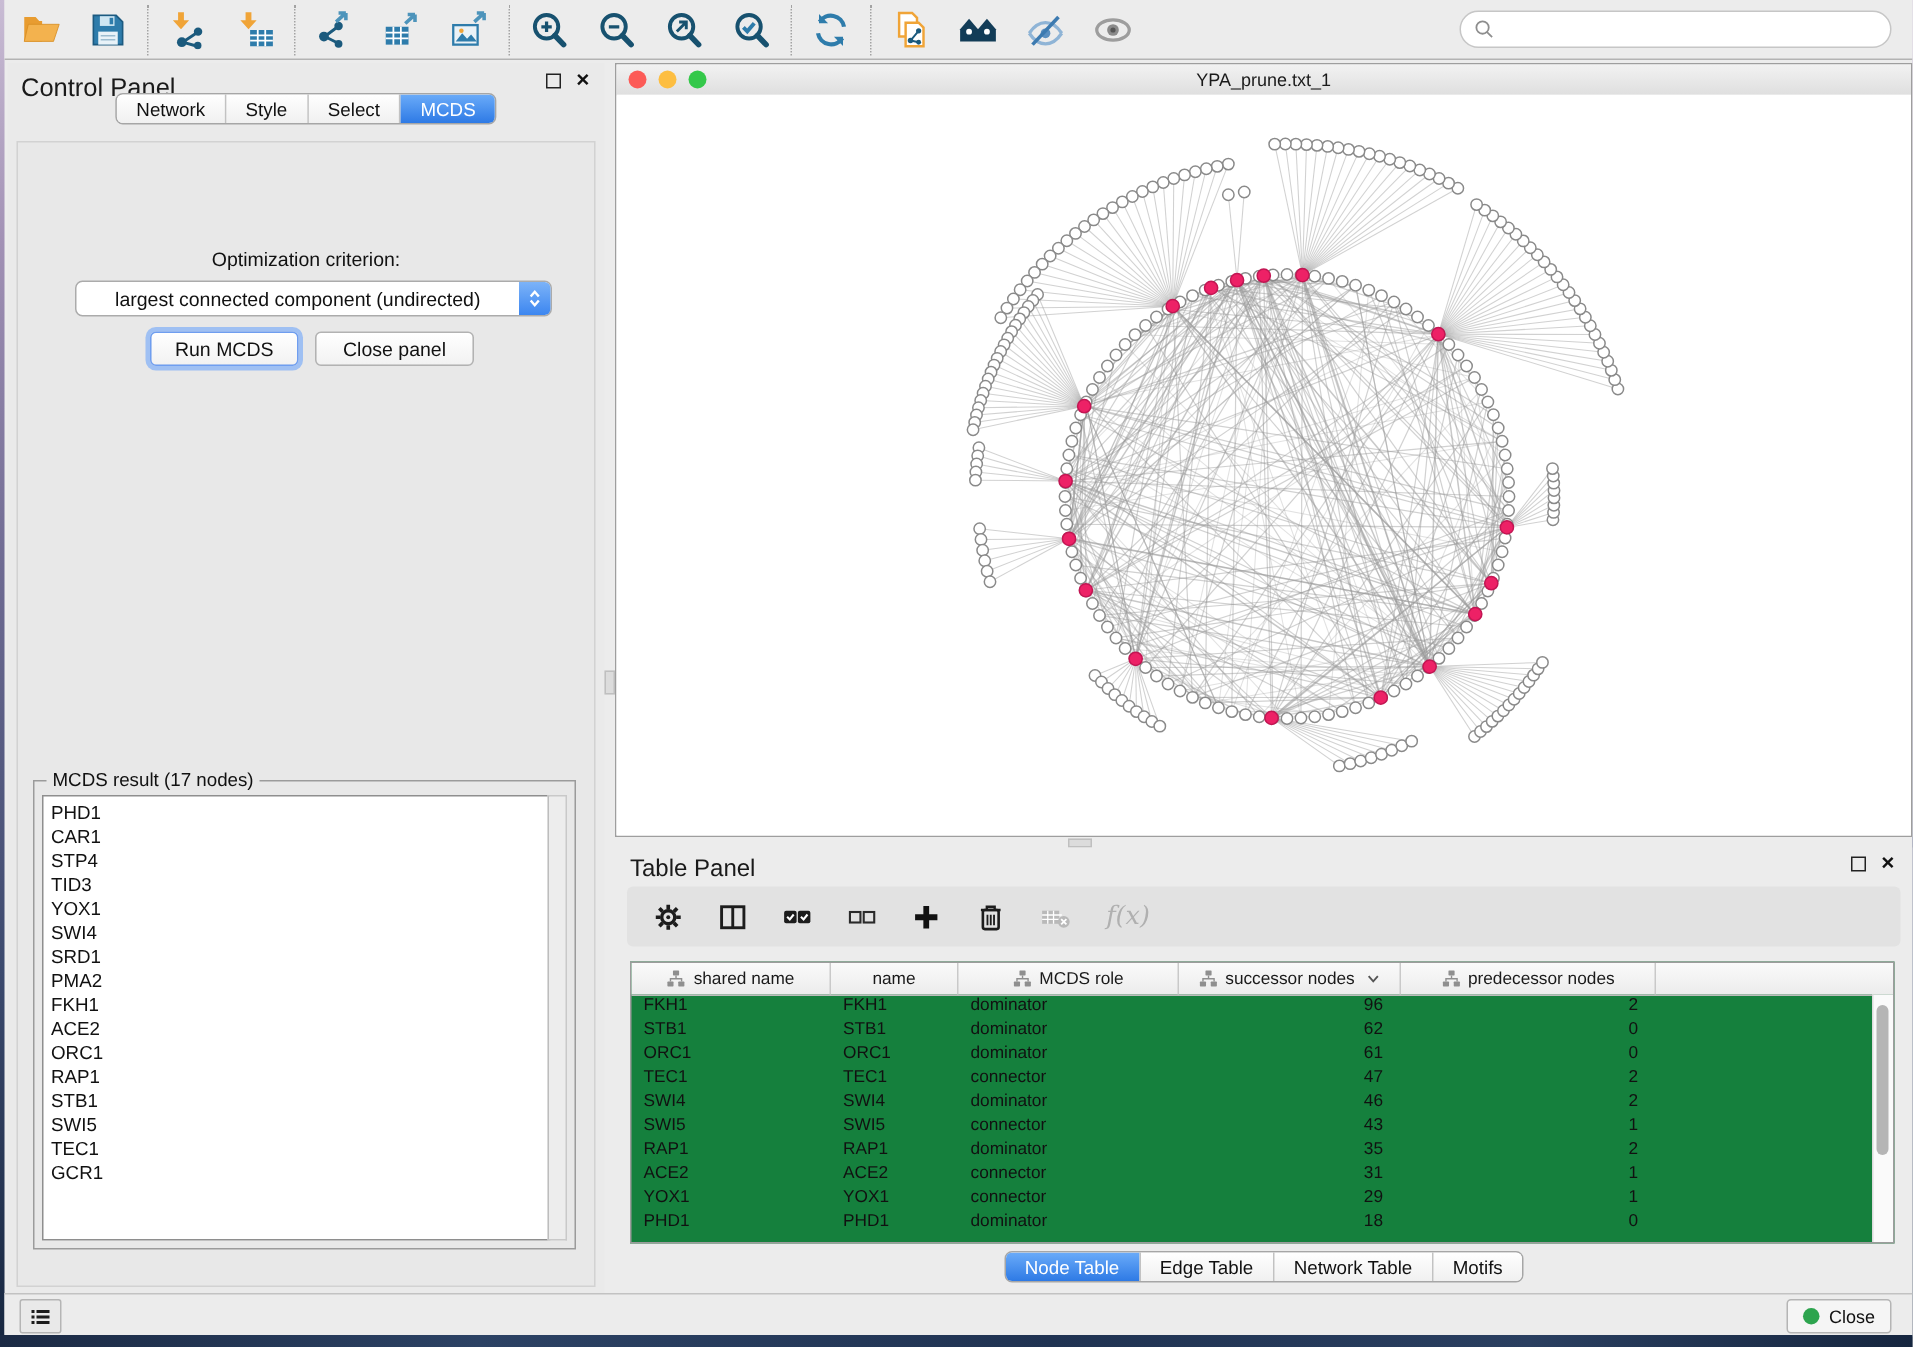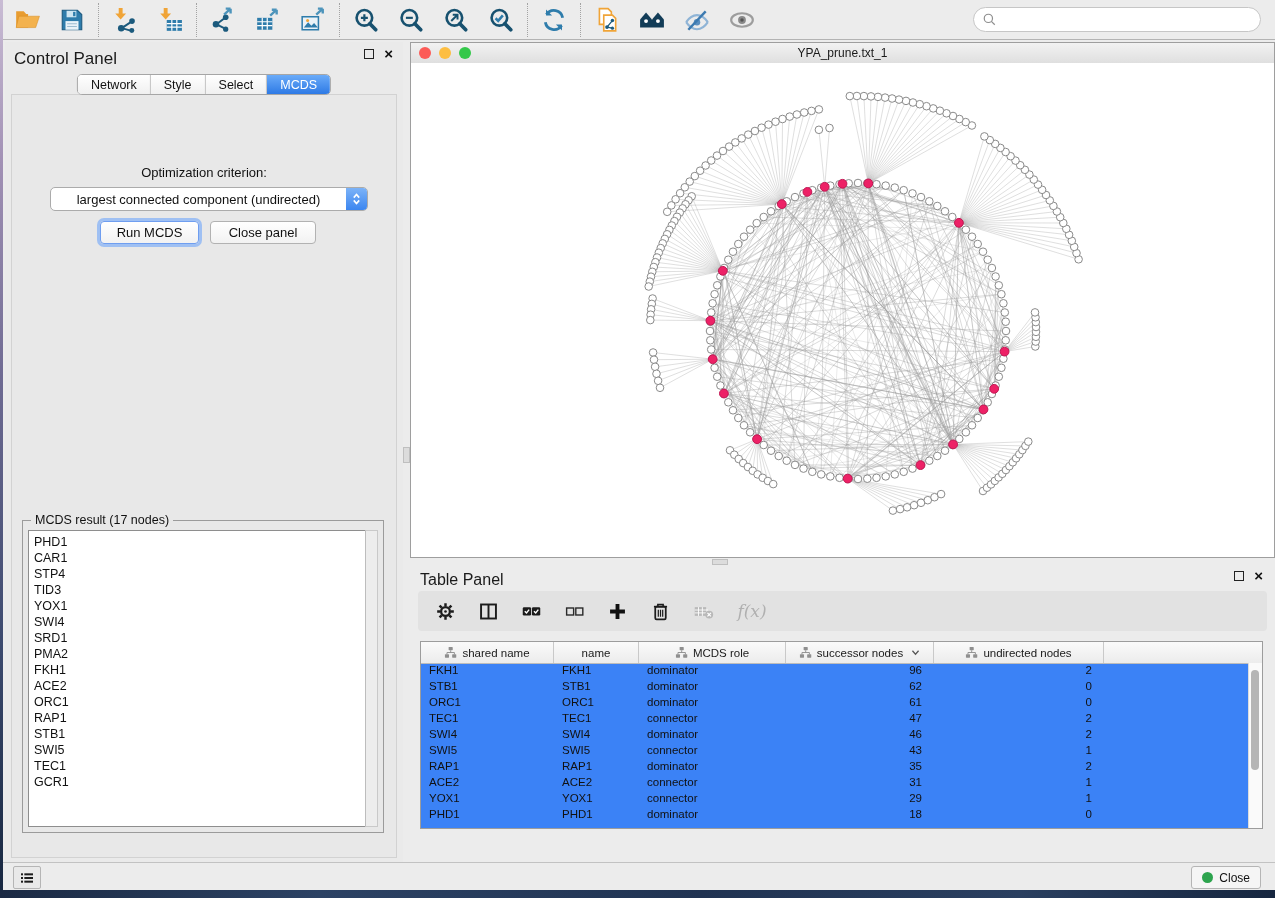--- a/index.html
+++ b/index.html
@@ -26,21 +26,21 @@
   .cp-title{position:absolute;left:9px;top:7px;font-size:17px;color:#1a1a1a;}
   .winbtns{position:absolute;right:10px;top:7px;display:flex;gap:10px;align-items:center;}
   .wsq{width:8px;height:8px;border:1.4px solid #222;display:inline-block;}
   .wx{font-size:15px;font-weight:700;color:#111;line-height:10px;}
   .cp-body{position:absolute;left:6px;right:6px;top:52px;bottom:4px;background:#e8e8e8;border:1px solid #d2d2d2;}
   .seg{display:inline-flex;border:1px solid #a6a6a6;border-radius:5px;overflow:hidden;background:#fdfdfd;}
   .seg .tab{padding:2.5px 13px;font-size:12.5px;color:#111;background:linear-gradient(#ffffff,#f0f0f0);
     border-left:1px solid #c2c2c2;white-space:nowrap;}
   .seg .tab:first-child{border-left:none;}
   .seg .tab.active{background:linear-gradient(#6aabf9,#2e7ae5);color:#fff;}
-  .cp-tabs{position:absolute;left:50%;transform:translateX(-50%);top:32px;z-index:3;}
+  .cp-tabs{position:absolute;left:50%;transform:translateX(-50%);top:20px;z-index:3;}
   .opt-label{position:absolute;left:0;right:0;top:70px;text-align:center;font-size:13px;color:#111;}
   .combo{position:absolute;left:38px;top:92px;width:318px;height:24px;background:#fff;border:1px solid #ababab;
     border-radius:5px;display:flex;align-items:center;box-sizing:border-box;}
   .combo-val{flex:1;font-size:13px;color:#111;text-align:center;white-space:nowrap;overflow:hidden;}
   .combo-cap{width:21px;height:22px;border-radius:0 4px 4px 0;background:linear-gradient(#7cb3f8,#3c86f0);
     display:flex;align-items:center;justify-content:center;}
   .combo-cap svg{width:9px;height:14px;}
   .btn{position:absolute;height:23px;background:linear-gradient(#ffffff,#f2f2f2);border:1px solid #b2b2b2;
     border-radius:4px;font-size:13px;color:#111;text-align:center;line-height:21px;box-sizing:border-box;}
   .btn.focusring{box-shadow:0 0 0 3px rgba(98,158,252,.55);border-color:#6f9ef0;}
@@ -64,21 +64,21 @@
   .net-title{position:absolute;left:0;right:0;top:3px;text-align:center;font-size:12px;color:#1a1a1a;}
   .net-canvas{position:absolute;left:0;top:20px;right:0;bottom:0;background:#fff;overflow:hidden;}
   
   .tablepanel{position:absolute;left:0;top:523px;right:0;height:297px;background:#ececec;}
   .tp-title{position:absolute;left:10px;top:6px;font-size:16px;color:#1a1a1a;}
   .tp-toolbar{position:absolute;left:8px;top:26px;right:8px;height:40px;background:#e2e2e2;border-radius:4px;
     display:flex;align-items:center;gap:21px;padding-left:16px;box-sizing:border-box;}
   .tp-toolbar .tbtn{width:22px;height:22px;align-items:center;}
   .tp-toolbar .tbtn svg{width:21px;height:21px;}
   .fx{font-family:"DejaVu Serif",serif;font-style:italic;font-size:17px;color:#b0b0b0;}
-  .tbl{position:absolute;left:10px;top:76px;right:12px;height:188px;background:#3b82f6;border:1px solid #9c9c9c;box-sizing:border-box;}
+  .tbl{position:absolute;left:10px;top:76px;right:12px;height:188px;background:#15803d;border:1px solid #9c9c9c;box-sizing:border-box;}
   .tbl-head{display:flex;height:21px;background:linear-gradient(#fafafa,#ececec);border-bottom:1px solid #bcbcbc;}
   .th{display:flex;align-items:center;justify-content:center;gap:5px;font-size:11.5px;color:#1a1a1a;
     border-right:1px solid #c9c9c9;box-sizing:border-box;white-space:nowrap;}
   .th svg.tree{width:13px;height:13px;}
   .th svg.chev{width:9px;height:7px;margin-left:3px;}
   .tbl-body{position:absolute;left:0;top:21px;right:13px;bottom:0;overflow:hidden;}
   .tr{display:flex;height:16px;}
   .td{font-size:11.5px;color:#111;box-sizing:border-box;padding:1px 8px 0 8px;white-space:nowrap;overflow:hidden;}
   .td.num{text-align:right;padding-right:12px;}
   .vsb{position:absolute;right:0;top:21px;bottom:0;width:13px;background:#fafafa;border-left:1px solid #dcdcdc;}
@@ -1160,21 +1160,21 @@
                 <path d="M1.5 2l3.5 4 3.5-4" stroke="#555" stroke-width="1.4" fill="none"></path>
               </svg>
             </div>
             <div class="th" style="width: 170px;">
               <svg class="tree" viewBox="0 0 14 14">
                 <rect x="5" y="1" width="4.4" height="3.6" rx="0.5" fill="#8f8f8f"></rect>
                 <rect x="1" y="9" width="4.4" height="3.6" rx="0.5" fill="#8f8f8f"></rect>
                 <rect x="8.8" y="9" width="4.4" height="3.6" rx="0.5" fill="#8f8f8f"></rect>
                 <path d="M7.2 4.6V7M3.2 9V7h8v2" stroke="#8f8f8f" fill="none"></path>
               </svg>
-              <span>undirected nodes</span>
+              <span>predecessor nodes</span>
             </div>
             <div class="th" style="flex: 1 1 0%; border-right: none;"></div>
           </div>
         <div class="tbl-body" id="tblBody">
             <div class="tr">
               <div class="td" style="width: 133px; box-sizing: border-box;">FKH1</div>
               <div class="td" style="width: 85px; box-sizing: border-box;">FKH1</div>
               <div class="td" style="width: 147px; box-sizing: border-box;">dominator</div>
               <div class="td num" style="width: 148px; box-sizing: border-box;">96</div>
               <div class="td num" style="width: 170px; box-sizing: border-box;">2</div>
@@ -1240,20 +1240,26 @@
               <div class="td" style="width: 85px; box-sizing: border-box;">PHD1</div>
               <div class="td" style="width: 147px; box-sizing: border-box;">dominator</div>
               <div class="td num" style="width: 148px; box-sizing: border-box;">18</div>
               <div class="td num" style="width: 170px; box-sizing: border-box;">0</div>
             </div>
           </div>
         <div class="vsb">
             <div class="thumb" style="top:7px;height:100px;"></div>
           </div>
       </div>
+      <div class="seg tp-tabs" id="tpTabs">
+          <span class="tab active">Node Table</span>
+          <span class="tab">Edge Table</span>
+          <span class="tab">Network Table</span>
+          <span class="tab">Motifs</span>
+        </div>
     </div>
   </div>
 
   <div class="statusbar">
     <div class="sb-left">
       <svg viewBox="0 0 24 24">
           <g fill="#1c1c1c">
             <rect x="3" y="5" width="3" height="3"></rect>
             <rect x="3" y="10.5" width="3" height="3"></rect>
             <rect x="3" y="16" width="3" height="3"></rect>

